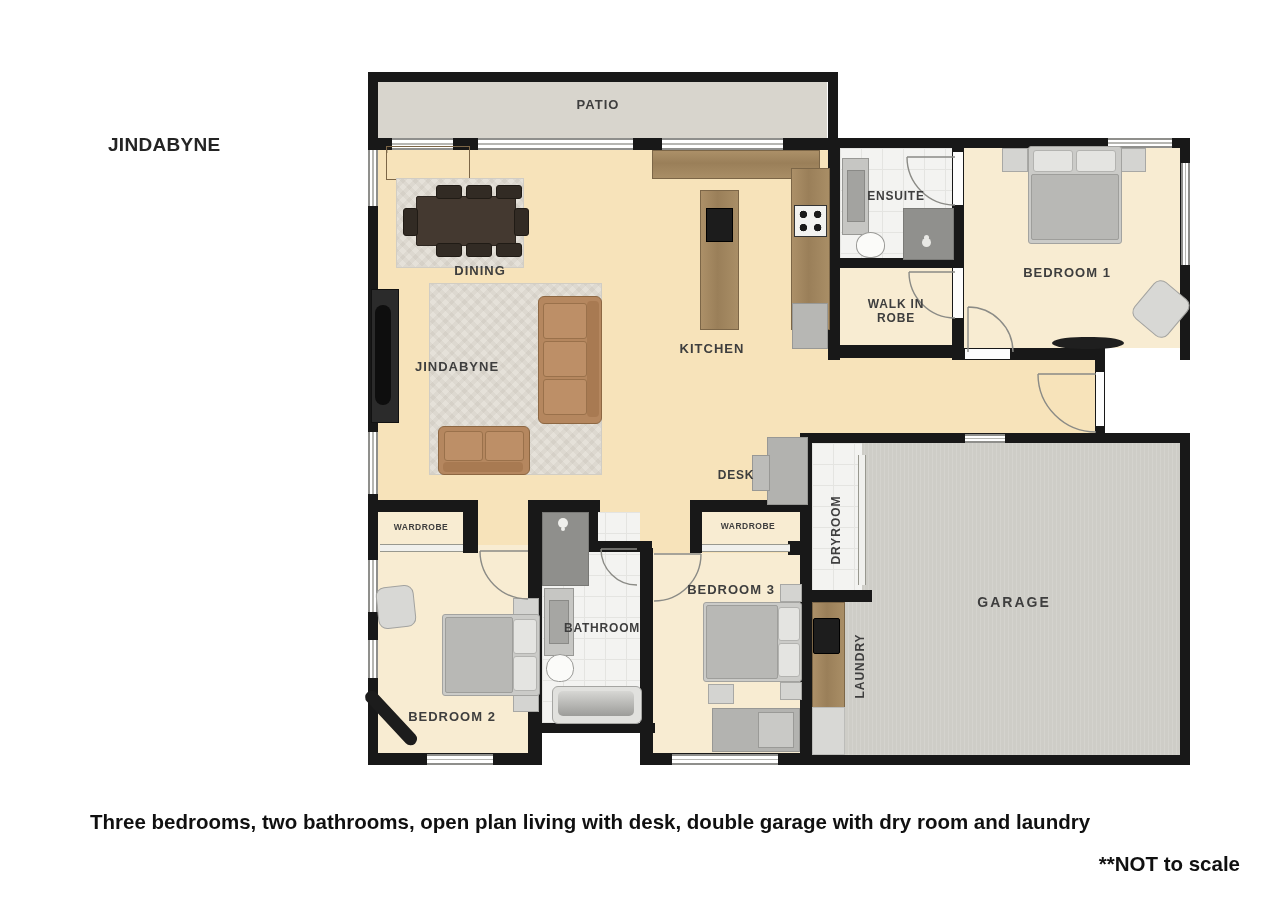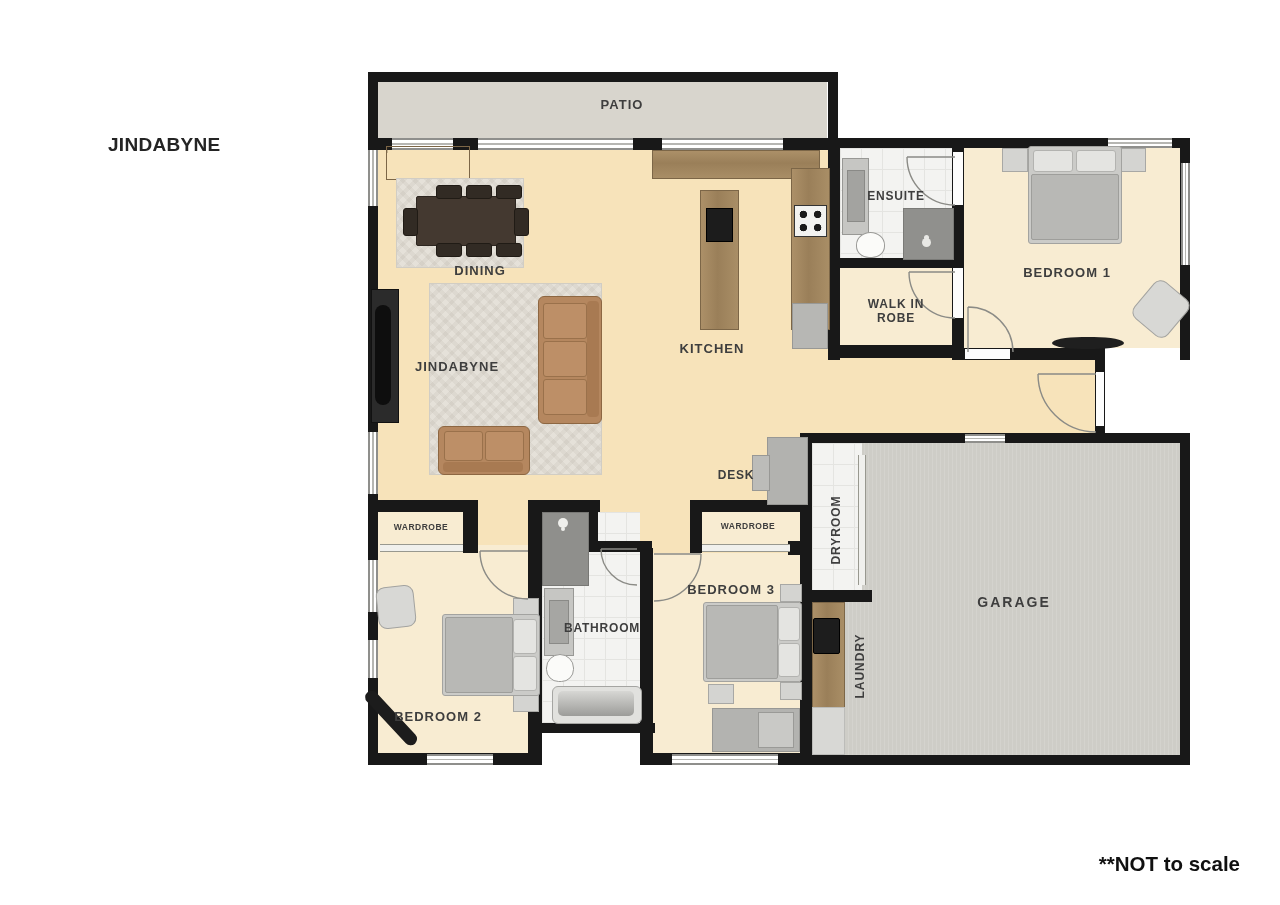--- a/index.html
+++ b/index.html
@@ -214,32 +214,33 @@
     <svg class="arcs" width="1280" height="905" viewBox="0 0 1280 905" fill="none" stroke="#8b8b86" stroke-width="1.4">
       <path d="M955,157 L907,157 M907,157 A48,48 0 0 0 955,205"></path>
       <path d="M955,272 L909,272 M909,272 A46,46 0 0 0 955,318"></path>
       <path d="M968,352 L968,307 M968,307 A45,45 0 0 1 1013,352"></path>
       <path d="M1096,374 L1038,374 M1038,374 A58,58 0 0 0 1096,432"></path>
       <path d="M528,551 L480,551 M480,551 A48,48 0 0 0 528,599"></path>
       <path d="M637,549 L601,549 M601,549 A36,36 0 0 0 637,585"></path>
       <path d="M654,554 L701,554 M701,554 A47,47 0 0 1 654,601"></path>
     </svg>
 
-    <span class="lbl" style="left:598px;top:104px;margin-left:24px;">PATIO</span>
+    <span class="lbl" style="left:598px;top:104px;">PATIO</span>
     <span class="lbl" style="left:480px;top:270px;">DINING</span>
     <span class="lbl" style="left:457px;top:366px;">JINDABYNE</span>
     <span class="lbl" style="left:712px;top:348px;">KITCHEN</span>
     <span class="lbl mid" style="left:736px;top:475px;">DESK</span>
     <span class="lbl mid" style="left:896px;top:196px;">ENSUITE</span>
     <span class="lbl mid wrap" style="left:896px;top:311px;">WALK IN ROBE</span>
     <span class="lbl" style="left:1067px;top:272px;">BEDROOM 1</span>
     <span class="lbl vert" style="left:836px;top:530px;">DRYROOM</span>
     <span class="lbl big" style="left:1014px;top:602px;">GARAGE</span>
     <span class="lbl vert" style="left:860px;top:666px;">LAUNDRY</span>
     <span class="lbl mid" style="left:594px;top:628px;margin-left:8px;">BATHROOM</span>
-    <span class="lbl" style="left:438px;top:716px;">BEDROOM 2</span>
+    <span class="lbl" style="left:452px;top:716px;">BEDROOM 2</span>
     <span class="lbl" style="left:731px;top:589px;">BEDROOM 3</span>
     <span class="lbl small" style="left:421px;top:527px;">WARDROBE</span>
     <span class="lbl small" style="left:748px;top:526px;">WARDROBE</span>
   </div>
 
+  <div class="foot-desc">Three bedrooms, two bathrooms, open plan living with desk, double garage with dry room and laundry</div>
   <div class="foot-note">**NOT to scale</div>
 </div>
 
 </body></html>

